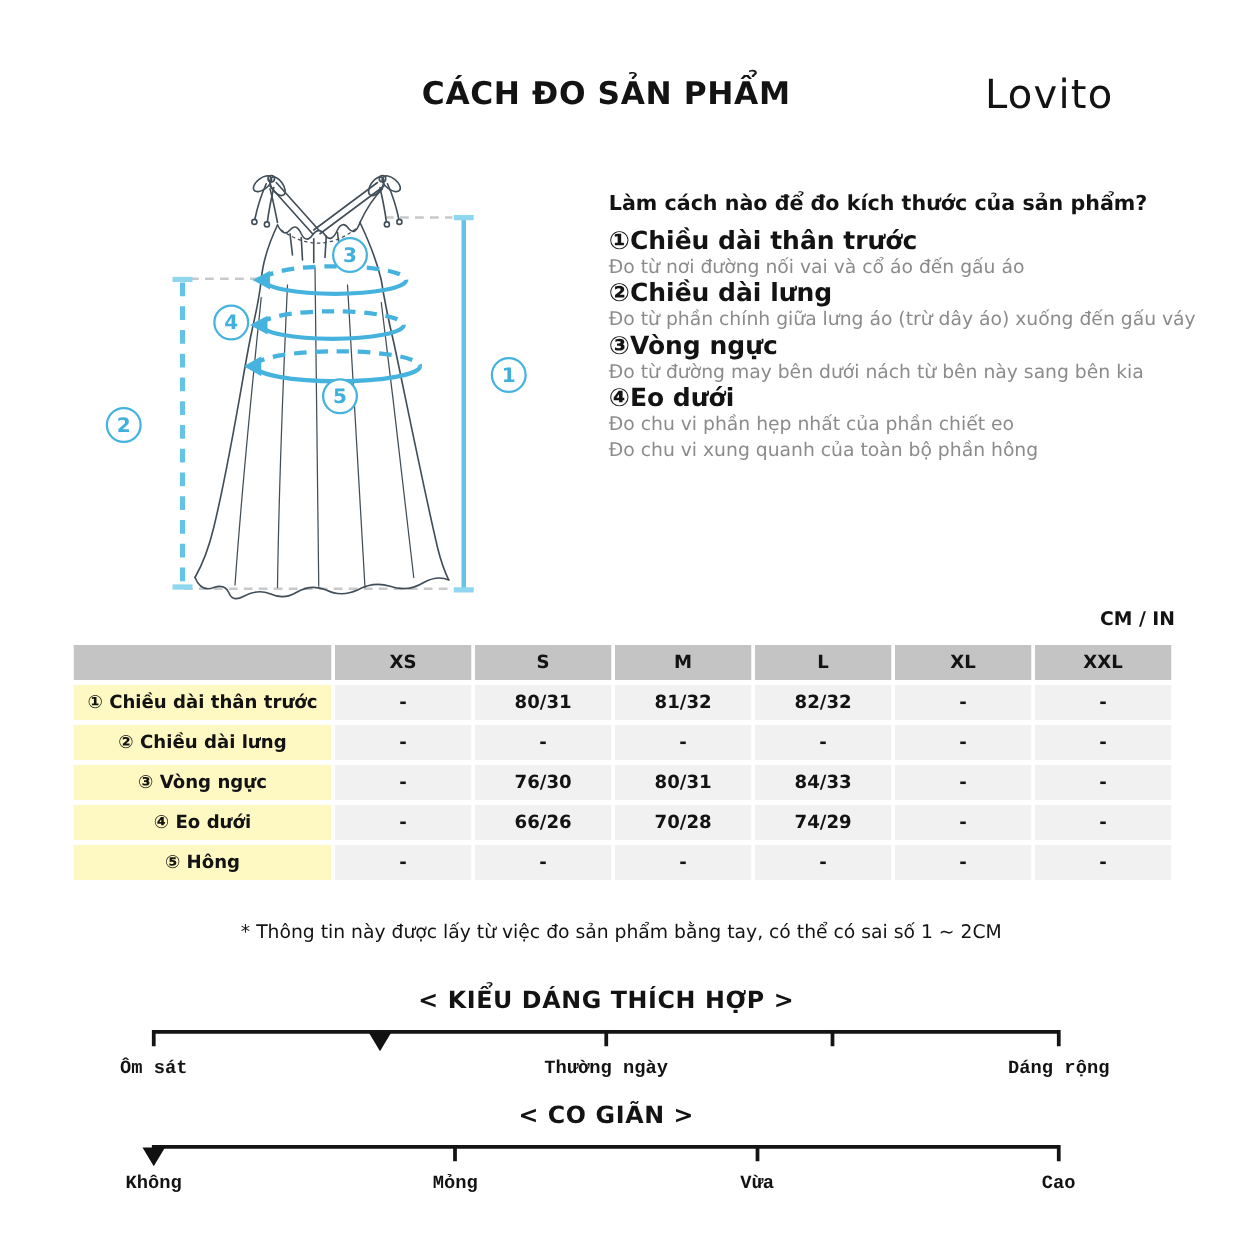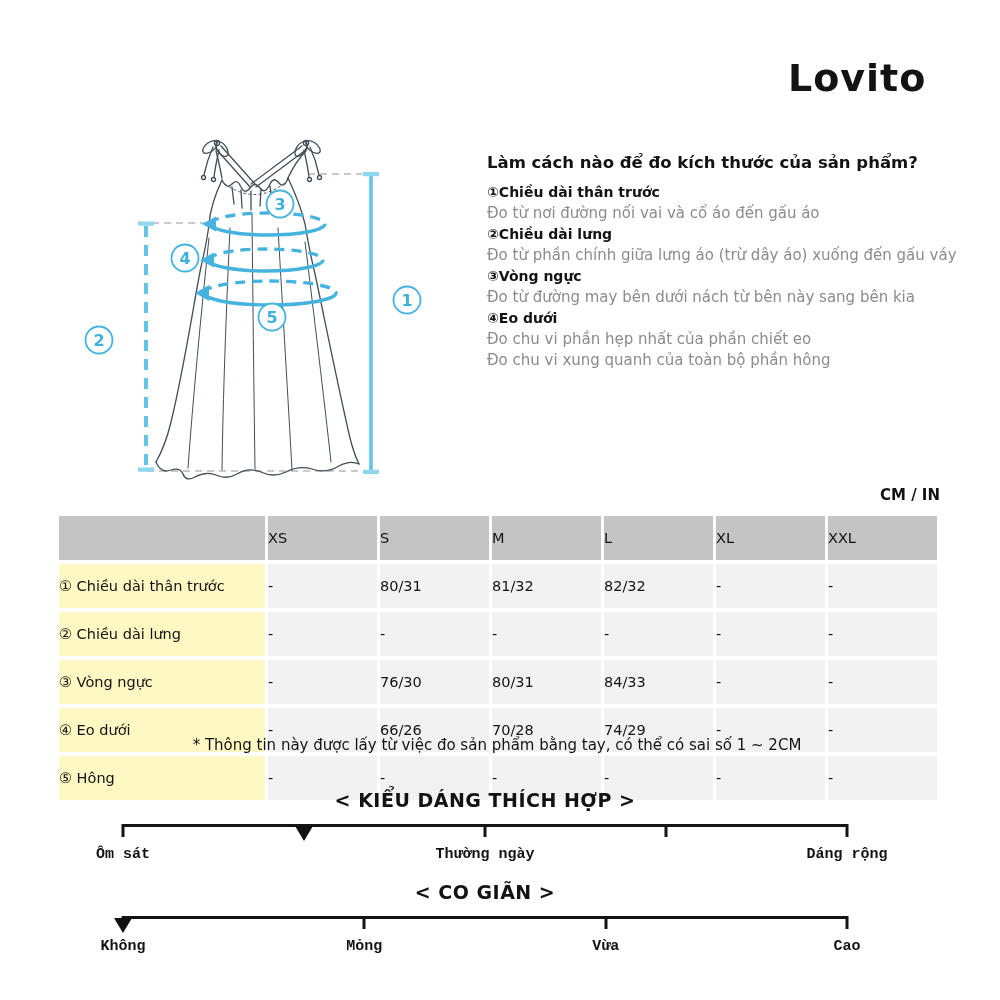--- a/index.html
+++ b/index.html
@@ -2,37 +2,37 @@
 <html><head>
 <meta charset="utf-8">
 <style>
   html,body{margin:0;padding:0;background:#fff;}
   .page{position:relative;width:1000px;height:1000px;background:#fff;overflow:hidden;
         font-family:"DejaVu Sans","Liberation Sans",sans-serif;color:#131313;}
 
   
   .main-title{position:absolute;top:60px;left:0;width:970px;text-align:center;
               font-size:25px;font-weight:bold;letter-spacing:.5px;}
-  .brand-logo{position:absolute;top:56px;left:788px;font-size:38px;font-weight:bold;letter-spacing:1px;}
+  .brand-logo{position:absolute;top:56px;left:788px;font-size:32px;font-weight:normal;letter-spacing:1px;}
 
   
   .diagram{position:absolute;left:60px;top:120px;width:420px;height:380px;}
 
   
   .guide{position:absolute;left:487px;top:153px;width:486px;}
   .guide-heading{font-size:16.5px;font-weight:bold;margin-bottom:10px;white-space:nowrap;}
-  .guide-label{font-size:14px;font-weight:bold;line-height:21px;white-space:nowrap;}
+  .guide-label{font-size:20px;font-weight:bold;line-height:21px;white-space:nowrap;}
   .guide-desc{font-size:15px;line-height:21px;color:#8b8b8b;white-space:nowrap;}
 
   
   .unit-label{position:absolute;top:486px;right:60px;font-size:15px;font-weight:bold;}
   .size-table-wrap{position:absolute;left:56px;top:512px;}
   table.size-table{border-collapse:separate;border-spacing:3px 4px;}
-  table.size-table th,table.size-table td{font-size:14.5px;font-weight:normal;height:44px;
-        text-align:left;vertical-align:middle;padding:0;}
+  table.size-table th,table.size-table td{font-size:14.5px;font-weight:bold;height:28px;
+        text-align:center;vertical-align:middle;padding:0;}
   .col-label{width:206px;}
   .col-size{width:109px;}
   th.corner,th.size-col{background:#c4c4c4;}
   th.row-label{background:#fef9c3;text-align:left;padding-left:10px;font-weight:bold;}
   td.size-cell{background:#f1f1f1;}
 
   
   .footnote{position:absolute;top:736px;left:0;width:994px;text-align:center;
             font-size:15px;font-weight:normal;}
 
@@ -51,20 +51,21 @@
                   border-left:9px solid transparent;border-right:9px solid transparent;
                   border-top:15px solid #111;}
   .slider .slabel{position:absolute;top:22px;transform:translateX(-50%);
                   font-size:15px;font-weight:bold;white-space:nowrap;}
 </style>
 </head>
 <body>
 
 <div class="page">
 
+  <div class="main-title">CÁCH ĐO SẢN PHẨM</div>
   <div class="brand-logo">Lovito</div>
 
   <svg class="diagram" viewBox="0 0 420 380" width="420" height="380">
 
     <g stroke="#c9c9c9" stroke-width="2" stroke-dasharray="7 5" fill="none">
       <path d="M248,54 H302"></path>
       <path d="M80,103 H150"></path>
       <path d="M87,351 H302"></path>
     </g>
 

